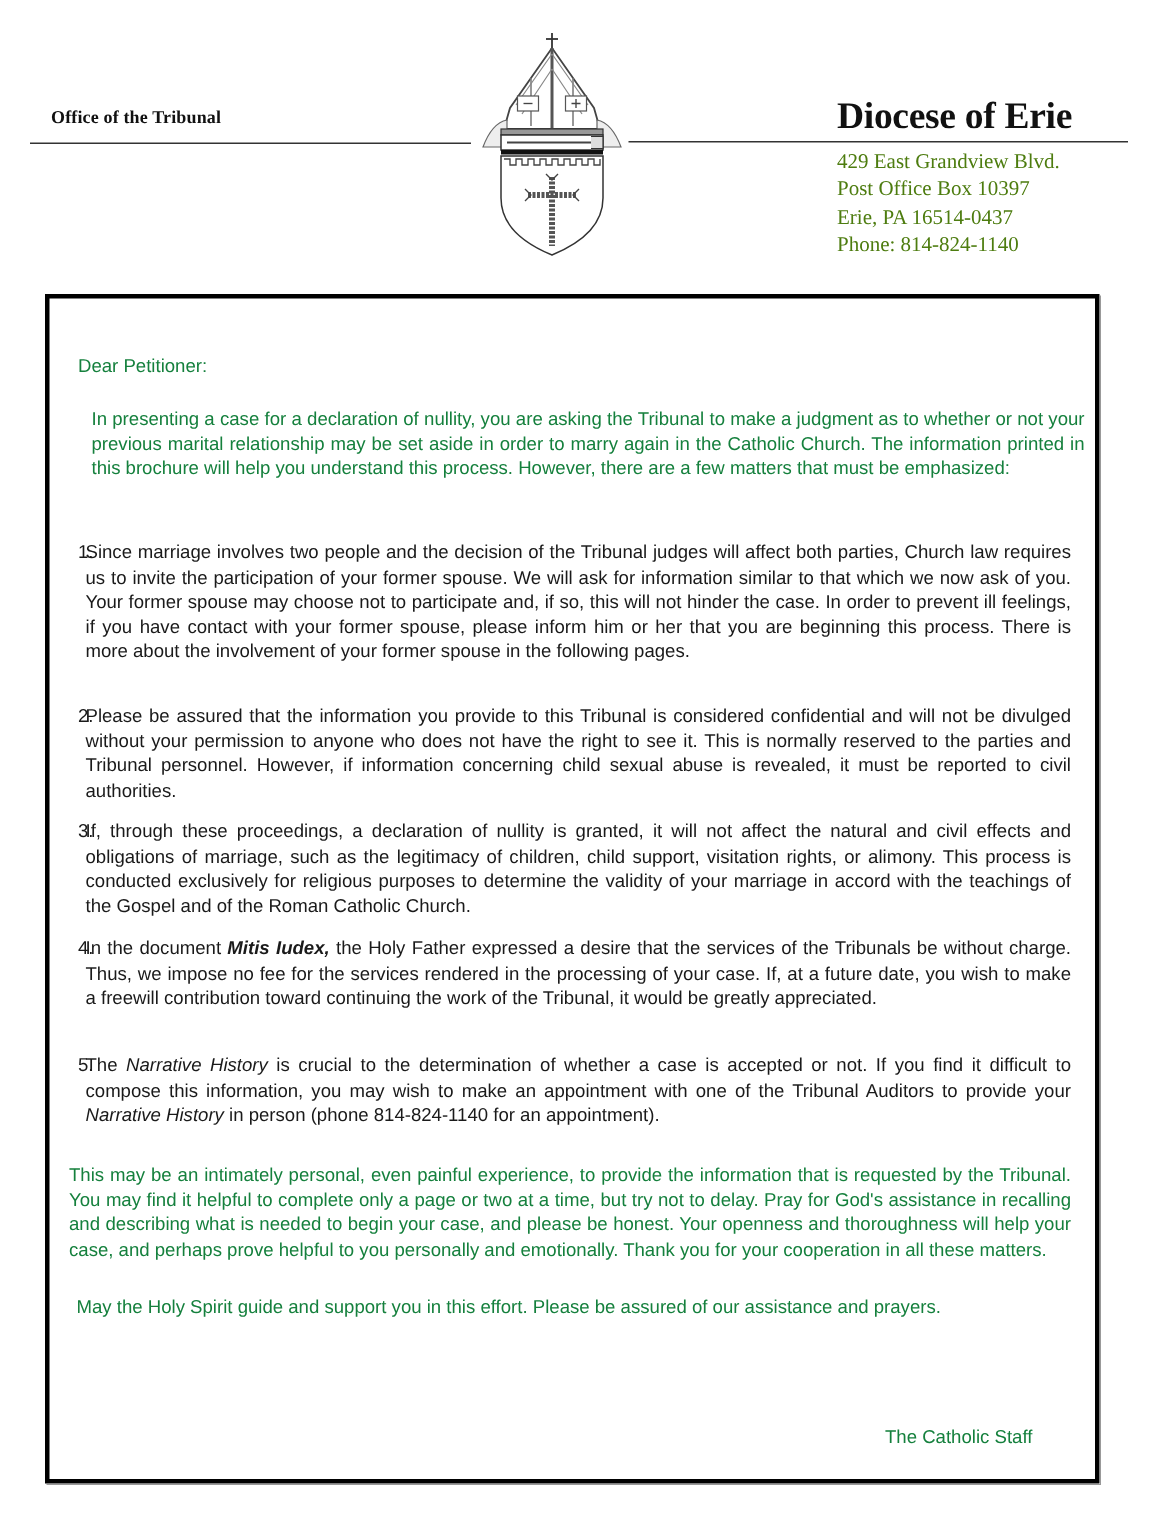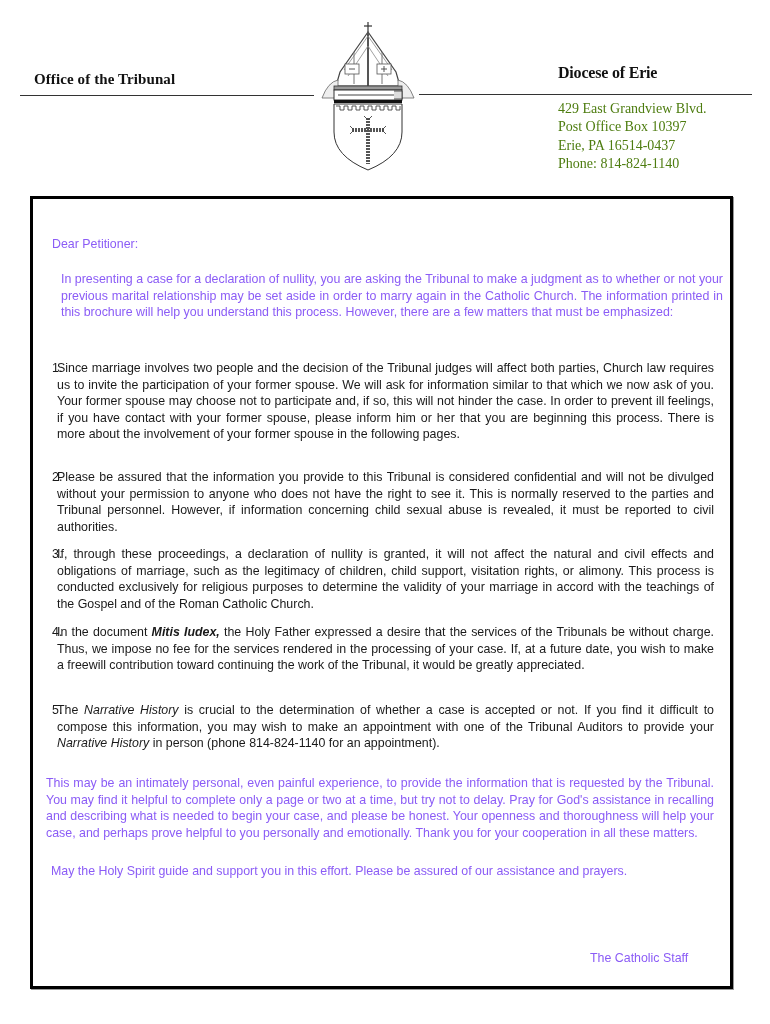--- a/index.html
+++ b/index.html
@@ -15,21 +15,21 @@
       color: #111;
     }
     .serif { font-family: "Liberation Serif", "DejaVu Serif", serif; }
     .sans { font-family: "Liberation Sans", "DejaVu Sans", sans-serif; }
 
     
     .office-title {
       position: absolute;
       left: 34px;
       top: 71px;
-      font-size: 15px;
+      font-size: 12px;
       font-weight: bold;
       letter-spacing: 0.1px;
     }
     .rule-left {
       position: absolute;
       left: 20px;
       top: 95px;
       width: 294px;
       height: 0;
       border-top: 1.5px solid #333;
@@ -39,21 +39,21 @@
       left: 419px;
       top: 94px;
       width: 333px;
       height: 0;
       border-top: 1.5px solid #333;
     }
     .diocese-title {
       position: absolute;
       left: 558px;
       top: 64px;
-      font-size: 16px;
+      font-size: 25px;
       font-weight: bold;
       letter-spacing: -0.2px;
     }
     .address {
       position: absolute;
       left: 558px;
       top: 100px;
       font-size: 14px;
       line-height: 18.3px;
       color: #4d7c0f;
@@ -76,21 +76,21 @@
       width: 697px;
       height: 787px;
       border: 3px solid #000;
       box-shadow: 1px 1px 0 #999;
     }
 
     .text {
       position: absolute;
       font-size: 12.4px;
       line-height: 16.6px;
-      color: #8b5cf6;
+      color: #15803d;
       text-align: justify;
     }
     .greeting { left: 52px; top: 236px; }
     .intro { left: 61px; top: 271px; width: 662px; }
 
     .list-item {
       position: absolute;
       left: 52px;
       width: 662px;
       font-size: 12.4px;

